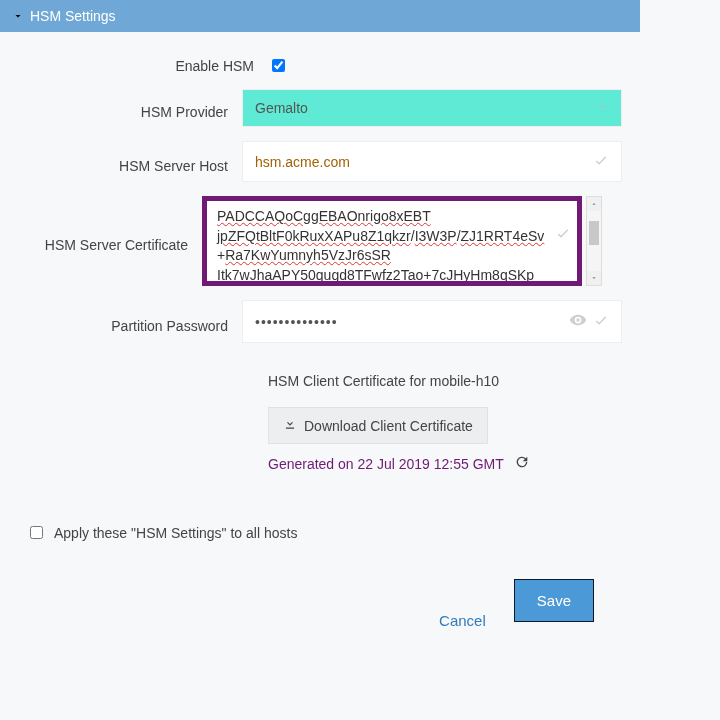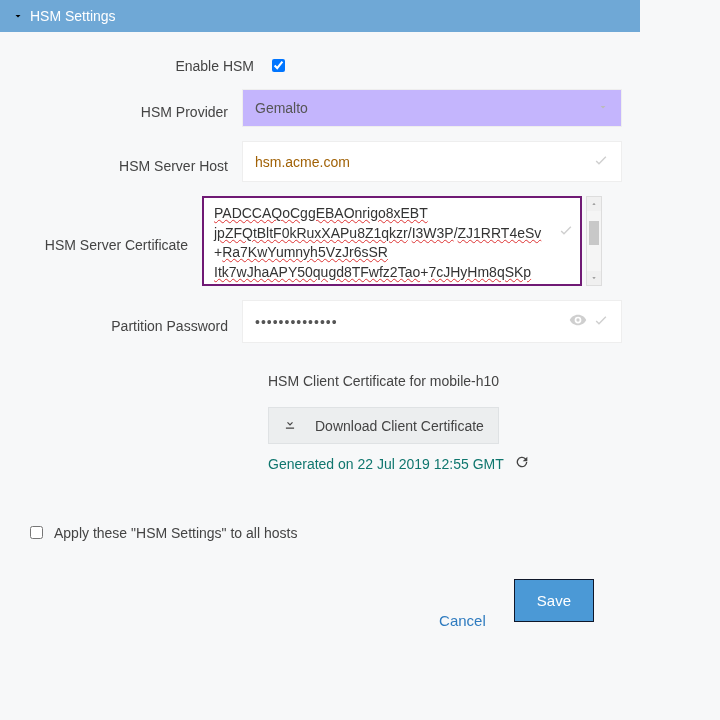--- a/index.html
+++ b/index.html
@@ -35,21 +35,21 @@
     color: #444;
   }
   .form-label.checkbox-label { padding-top: 0; }
   .form-control-wrap {
     flex: 1;
     display: flex;
     align-items: flex-start;
   }
   .select-box {
     width: 380px;
-    background: #c4b5fd;
+    background: #5eead4;
     border: 1px solid #eee;
     padding: 10px 12px;
     display: flex;
     justify-content: space-between;
     align-items: center;
     color: #555;
   }
   .select-caret svg { fill: #bbb; }
   .text-input {
     width: 380px;
@@ -65,21 +65,21 @@
   .text-input .tick svg { fill: #cfcfcf; }
   .textarea-wrap {
     width: 420px;
     position: relative;
     display:flex;
   }
   .cert-textarea {
     width: 380px;
     height: 90px;
     background: #fff;
-    border: 2px solid #701a75;
+    border: 5px solid #701a75;
     padding: 6px 10px 6px 10px;
     overflow: hidden;
     font-size: 14px;
     line-height: 1.4;
     word-break: break-all;
     position: relative;
   }
   .cert-textarea .underline {
     text-decoration: underline;
     text-decoration-style: wavy;
@@ -111,31 +111,31 @@
   }
   .password-input .value { flex:1; letter-spacing:1px; }
   .password-input .eye svg{ fill:#cfcfcf; margin-right:6px;}
   .password-input .tick svg{ fill:#cfcfcf; }
   .client-cert-block {
     margin-left: 250px;
     margin-top: 30px;
   }
   .client-cert-block .title { color:#444; margin-bottom:18px; }
   .download-btn {
-    display:inline-flex;align-items:center;gap:18px;
+    display:inline-flex;align-items:center;gap:7px;
     background:#eceeef;
     border:1px solid #dfe2e4;
     padding:9px 14px;
     color:#444;
     font-size:14px;
     cursor:pointer;
   }
   .download-btn svg{fill:#444;}
   .generated-line{
-    margin-top:10px;color:#0f766e;display:flex;align-items:center;gap:10px;
+    margin-top:10px;color:#701a75;display:flex;align-items:center;gap:10px;
   }
   .generated-line svg{fill:#444;}
   .apply-row{
     display:flex;align-items:center;gap:8px;
     margin:50px 0 0 8px;color:#444;
   }
   .footer{
     display:flex;justify-content:flex-end;align-items:center;gap:28px;
     padding:30px 28px 0 0;
   }

